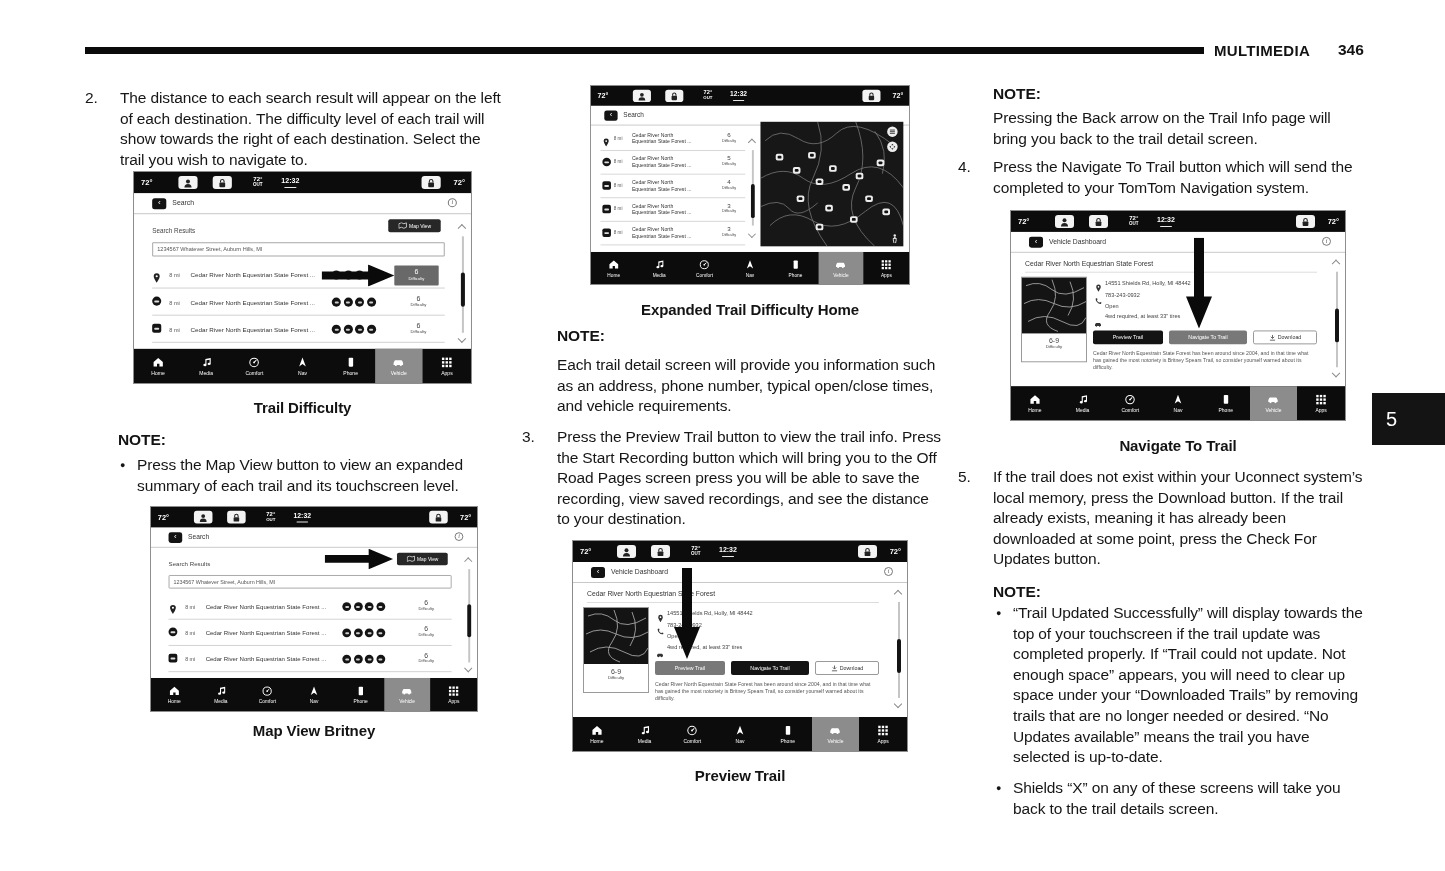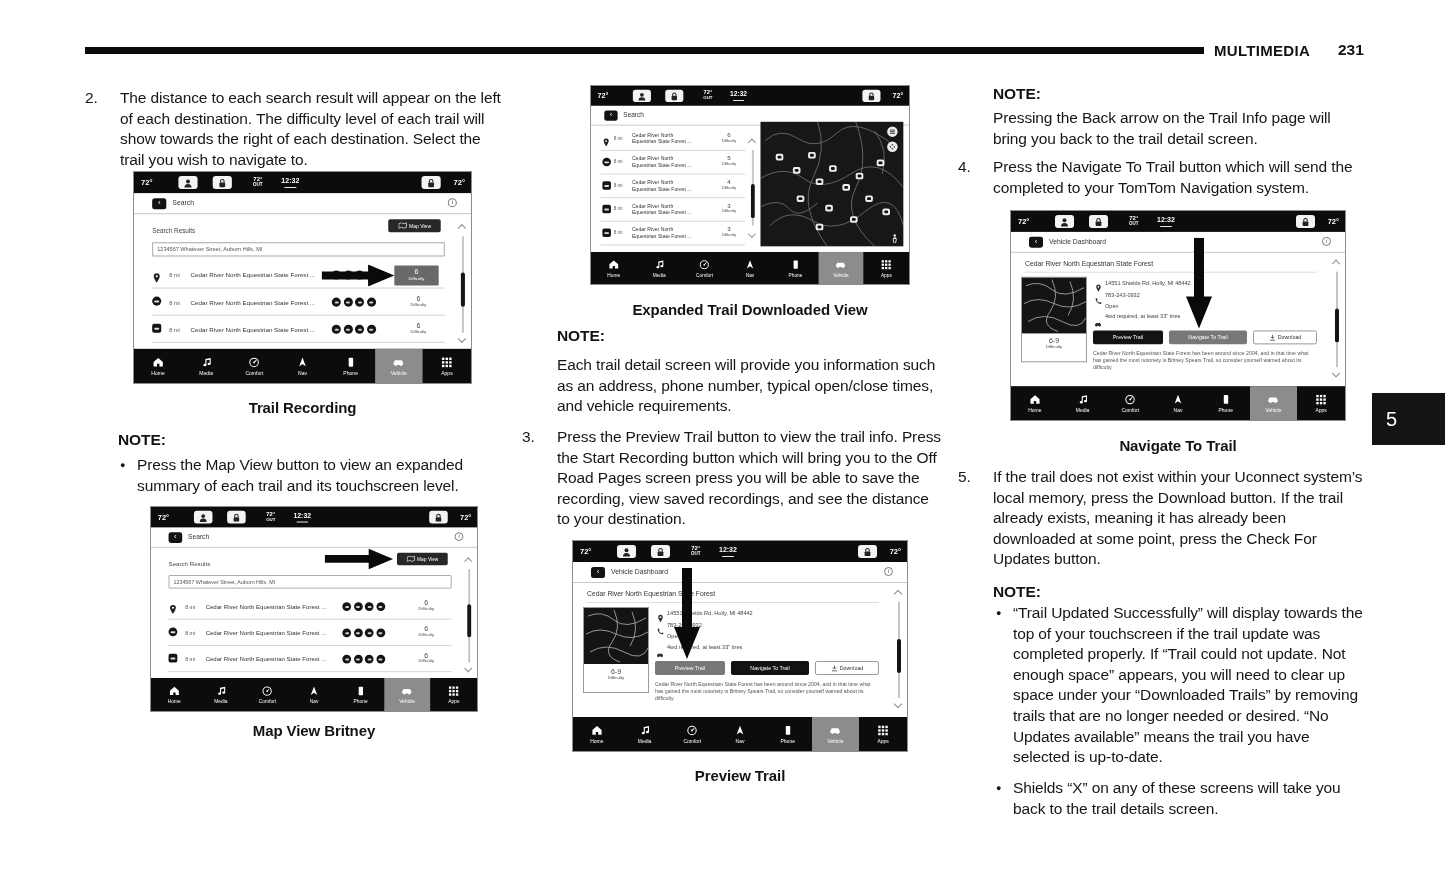--- a/index.html
+++ b/index.html
@@ -86,21 +86,21 @@
 .btn.dark{background:#131313}
 .btn.gray{background:#787878}
 .btn.light{background:#fff;border:1px solid #9a9a9a;color:#333;gap:2px}
 .desc{position:absolute;left:82px;top:140px;width:224px;font-size:5.2px;line-height:6.8px;color:#555}
 </style>
 </head>
 <body>
 
 <div class="top-rule"></div>
 <div class="hdr-section">MULTIMEDIA</div>
-<div class="hdr-page">231</div>
+<div class="hdr-page">346</div>
 <div class="side-tab">5</div>
 
 <div class="li bodytxt" style="left:85px;top:88px;width:420px">
   <span class="num">2.</span>
   <span style="width:385px">The distance to each search result will appear on the left of each destination. The difficulty level of each trail will show towards the right of each destination. Select the trail you wish to navigate to.</span>
 </div>
 
 <div class="shot" style="left:133px;top:171px;width:339px;height:213px">
  <div class="uc" style="transform:scale(1.0089,1.0047)">
   <div class="uc-status">
@@ -252,21 +252,21 @@
               <rect x="0.8" y="8.6" width="2.6" height="2.6"></rect>
               <rect x="4.7" y="8.6" width="2.6" height="2.6"></rect>
               <rect x="8.6" y="8.6" width="2.6" height="2.6"></rect>
             </g>
           </svg>
           <i>Apps</i>
         </span>
 </div>
  </div>
 </div>
-<div class="caption" style="left:133px;top:399px;width:339px">Trail Recording</div>
+<div class="caption" style="left:133px;top:399px;width:339px">Trail Difficulty</div>
 <div class="note-label" style="left:118px;top:431px">NOTE:</div>
 <div class="bullet bodytxt" style="left:120px;top:455px;width:375px">
   <span class="dot">●</span>
   <span style="width:350px">Press the Map View button to view an expanded summary of each trail and its touchscreen level.</span>
 </div>
 
 <div class="shot" style="left:150px;top:506px;width:328px;height:206px">
  <div class="uc" style="transform:scale(0.9762,0.9717)">
   <div class="uc-status">
   <span class="st-temp l">72°</span>
@@ -637,21 +637,21 @@
               <rect x="0.8" y="8.6" width="2.6" height="2.6"></rect>
               <rect x="4.7" y="8.6" width="2.6" height="2.6"></rect>
               <rect x="8.6" y="8.6" width="2.6" height="2.6"></rect>
             </g>
           </svg>
           <i>Apps</i>
         </span>
 </div>
  </div>
 </div>
-<div class="caption" style="left:570px;top:301px;width:360px">Expanded Trail Downloaded View</div>
+<div class="caption" style="left:570px;top:301px;width:360px">Expanded Trail Difficulty Home</div>
 <div class="note-label" style="left:557px;top:327px">NOTE:</div>
 <div class="bodytxt" style="position:absolute;left:557px;top:355px;width:380px">Each trail detail screen will provide you information such as an address, phone number, typical open/close times, and vehicle requirements.</div>
 <div class="li bodytxt" style="left:522px;top:427px;width:422px">
   <span class="num">3.</span>
   <span style="width:387px">Press the Preview Trail button to view the trail info. Press the Start Recording button which will bring you to the Off Road Pages screen press you will be able to save the recording, view saved recordings, and see the distance to your destination.</span>
 </div>
 
 <div class="shot" style="left:572px;top:540px;width:336px;height:212px">
  <div class="uc">
   <div class="uc-status">

